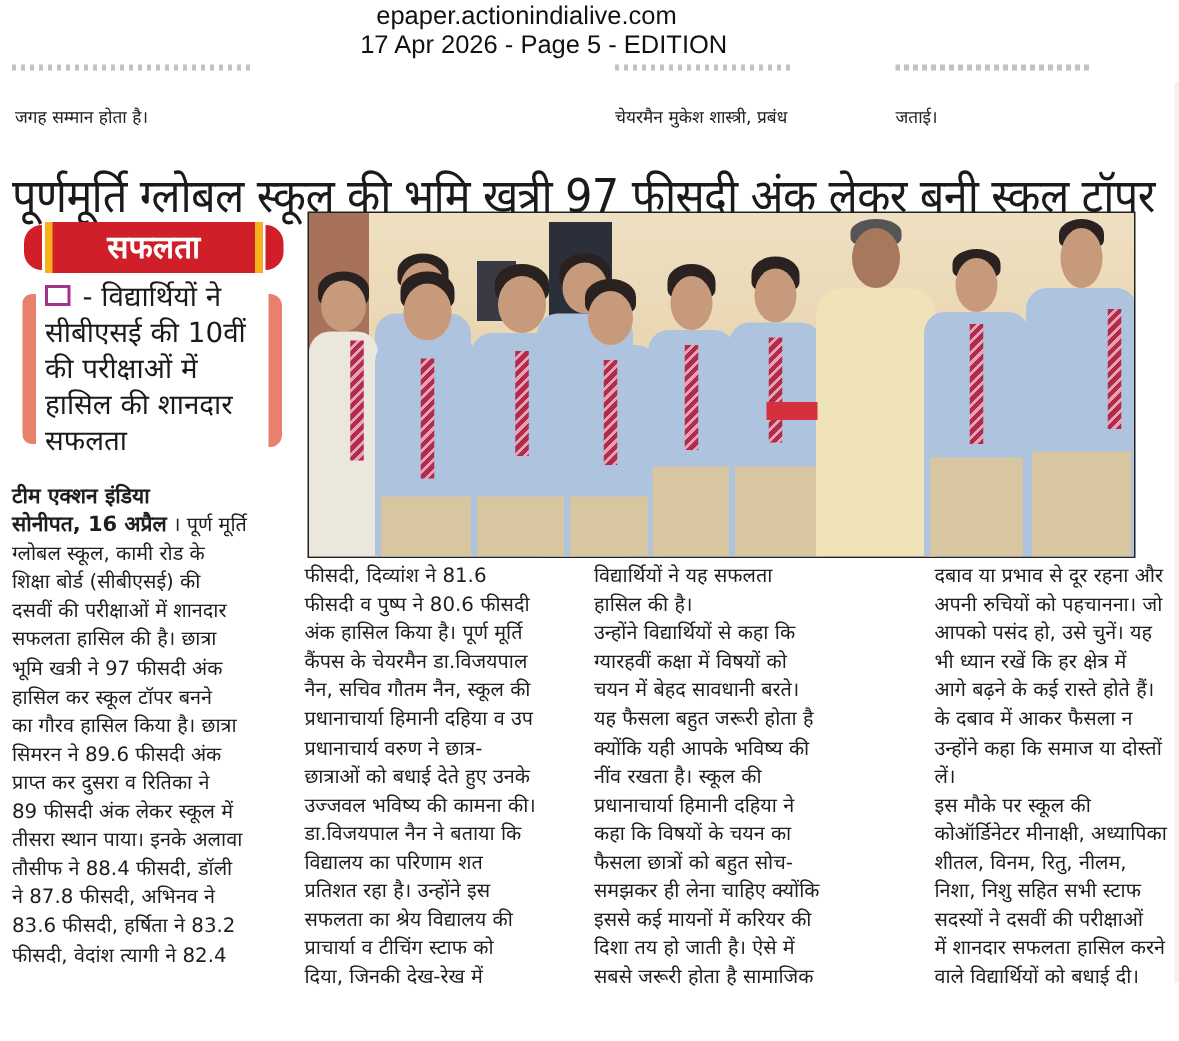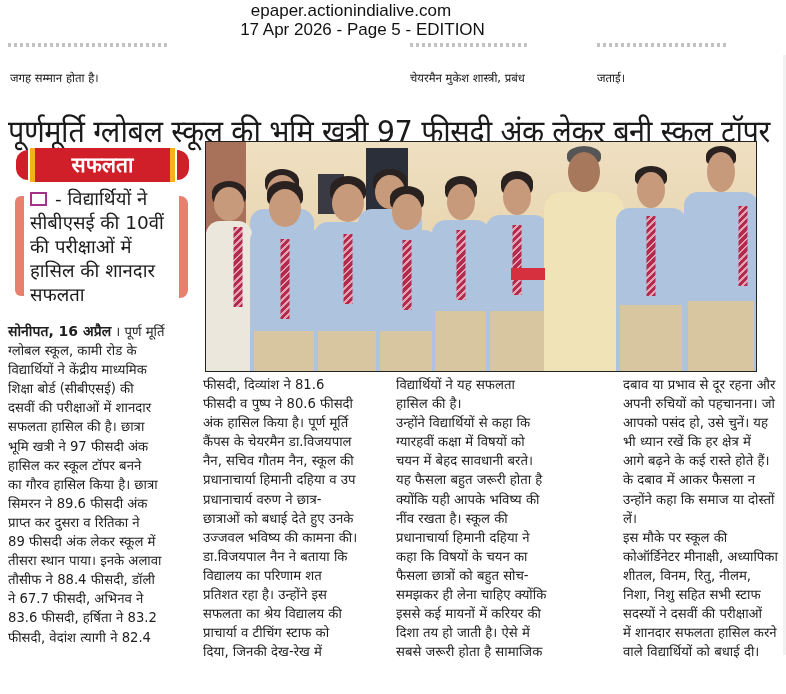--- a/index.html
+++ b/index.html
@@ -169,35 +169,35 @@
   <div class="person" style="left:478px;width:74px;height:225px">
     <div class="hair" style="top:0;width:30px;height:20px"></div>
       <div class="head" style="top:6px;width:28px;height:40px"></div>
     <div class="shirt" style="top:46px;height:179px"></div>
       <div class="tie" style="top:60px;height:80px;left:80%"></div>
       <div class="pants" style="height:70px"></div>
   </div>
 </figure>
 
 <div class="col col1">
+  <p class="byline">टीम एक्शन इंडिया</p>
   <p><span class="byline">सोनीपत, 16 अप्रैल</span> <span>। पूर्ण मूर्ति</span></p>
   <p>ग्लोबल स्कूल, कामी रोड के</p>
-  <p>विद्यार्थियों ने केंद्रीय माध्यमिक</p>
   <p>शिक्षा बोर्ड (सीबीएसई) की</p>
   <p>दसवीं की परीक्षाओं में शानदार</p>
   <p>सफलता हासिल की है। छात्रा</p>
   <p>भूमि खत्री ने 97 फीसदी अंक</p>
   <p>हासिल कर स्कूल टॉपर बनने</p>
   <p>का गौरव हासिल किया है। छात्रा</p>
   <p>सिमरन ने 89.6 फीसदी अंक</p>
   <p>प्राप्त कर दुसरा व  रितिका ने</p>
   <p>89 फीसदी अंक लेकर स्कूल में</p>
   <p>तीसरा स्थान पाया। इनके अलावा</p>
   <p>तौसीफ ने 88.4 फीसदी,  डॉली</p>
-  <p>ने 67.7 फीसदी,  अभिनव ने</p>
+  <p>ने 87.8 फीसदी,  अभिनव ने</p>
   <p>83.6 फीसदी, हर्षिता ने 83.2</p>
   <p>फीसदी,  वेदांश त्यागी ने 82.4</p>
 </div>
 
 <div class="col col2">
   <p>फीसदी,  दिव्यांश ने 81.6</p>
   <p>फीसदी व पुष्प ने 80.6 फीसदी</p>
   <p>अंक हासिल किया है। पूर्ण मूर्ति</p>
   <p>कैंपस के चेयरमैन डा.विजयपाल</p>
   <p>नैन, सचिव गौतम नैन, स्कूल की</p>

